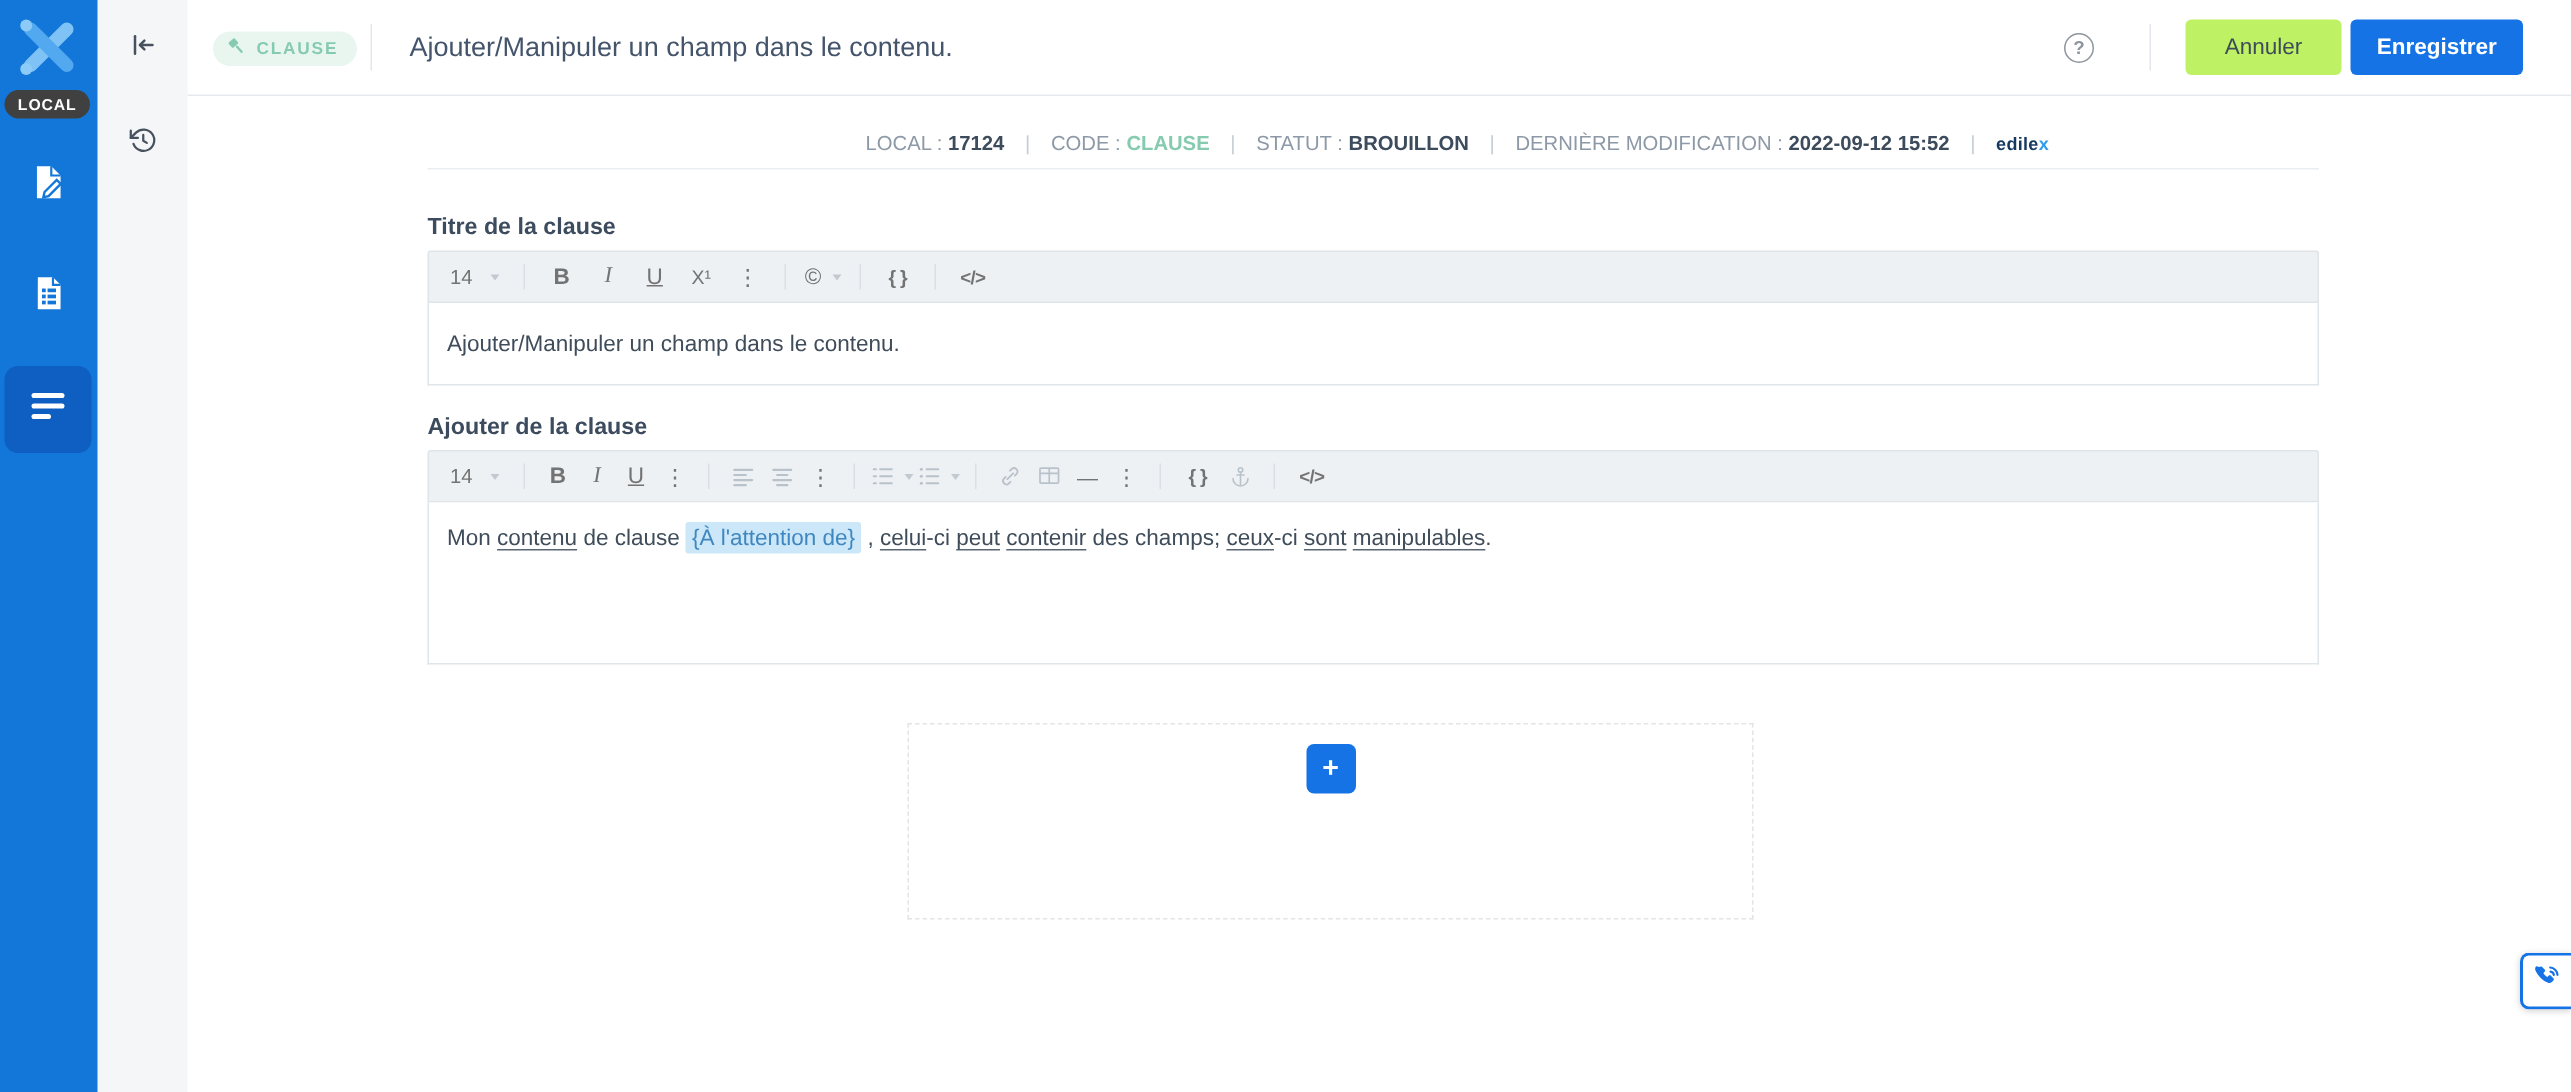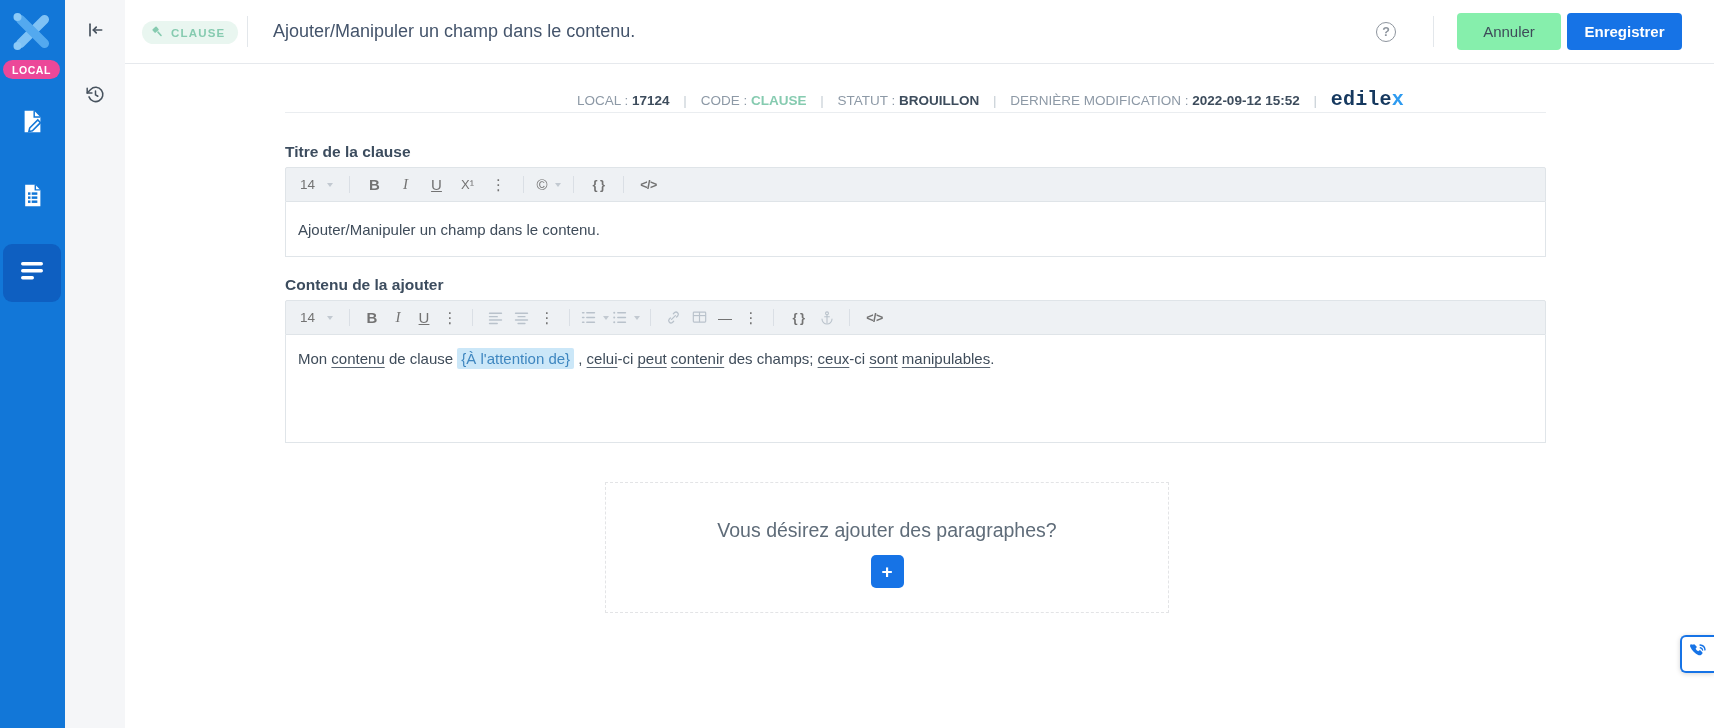--- a/index.html
+++ b/index.html
@@ -6,21 +6,21 @@
   body{
     width:1714px;height:728px;position:relative;overflow:hidden;
     background:#ffffff;
     font-family:"Liberation Sans","DejaVu Sans",sans-serif;
     color:#3d4c5c;
   }
   
   .sidebar-blue{position:absolute;left:0;top:0;width:65px;height:728px;background:#1277d8;z-index:6;}
   .app-logo{position:absolute;left:9px;top:8px;width:47px;height:47px;}
   .local-badge{
-    position:absolute;left:3px;top:60px;width:57px;height:19px;background:#ec4899;border-radius:10px;
+    position:absolute;left:3px;top:60px;width:57px;height:19px;background:#404040;border-radius:10px;
     color:#fff;font-size:10.5px;font-weight:bold;letter-spacing:.6px;
     display:flex;align-items:center;justify-content:center;box-sizing:border-box;
   }
   .nav-item{position:absolute;left:0;width:65px;display:flex;justify-content:center;cursor:pointer;}
   .nav-edit{top:108px;}
   .nav-doc{top:182px;}
   .nav-selected{
     position:absolute;left:3px;top:244px;width:58px;height:58px;background:#0e5fc1;border-radius:9px;
     display:flex;align-items:center;justify-content:center;cursor:pointer;
   }
@@ -38,29 +38,29 @@
   }
   .hvdiv{position:absolute;top:16px;width:1px;height:31px;background:#e3e7eb;}
   .hvdiv1{left:122px;}
   .hvdiv2{left:1308px;}
   .header-title{position:absolute;left:148px;top:0;height:63px;display:flex;align-items:center;font-size:18px;color:#44546b;}
   .help-btn{
     position:absolute;left:1251px;top:22px;width:20px;height:20px;border:1.6px solid #8e959e;border-radius:50%;
     color:#8e959e;font-size:12.5px;font-weight:bold;display:flex;align-items:center;justify-content:center;box-sizing:border-box;cursor:pointer;
   }
   .btn{border:none;border-radius:4px;font-family:inherit;font-size:15px;cursor:pointer;position:absolute;top:13px;height:37px;}
-  .btn-cancel{left:1332px;width:104px;background:#86efac;color:#3e4b59;}
+  .btn-cancel{left:1332px;width:104px;background:#bef264;color:#3e4b59;}
   .btn-save{left:1442px;width:115px;background:#1673e6;color:#fff;font-weight:600;}
   
   .content{position:absolute;left:125px;top:64px;width:1589px;height:664px;background:#fff;}
   .meta-row{position:absolute;left:452px;top:24px;white-space:nowrap;font-size:13.5px;color:#8d99a6;}
   .meta-row b{color:#3d4c5c;font-weight:bold;}
   .meta-row b.teal{color:#86cbb0;}
   .meta-pipe{color:#c5cdd4;margin:0 10px;font-weight:normal;}
-  .brand{font-size:20px;font-weight:bold;color:#16395f;letter-spacing:.2px;font-family:Liberation Mono, monospace;}
+  .brand{font-size:12px;font-weight:bold;color:#16395f;letter-spacing:.2px;}
   .brand .bx{color:#2e9bf0;}
   .meta-divider{position:absolute;left:160px;top:48px;width:1261px;height:1px;background:#eaedf0;}
   .section-heading{position:absolute;left:160px;font-size:15.5px;font-weight:bold;color:#3c4c5e;}
   .sh1{top:79px;}
   .sh2{top:212px;}
   
   .toolbar{
     position:absolute;left:160px;width:1261px;height:35px;background:#eef1f4;border:1px solid #dfe4e8;box-sizing:border-box;
     border-radius:2px 2px 0 0;display:flex;align-items:center;padding:0 4px 0 10px;color:#737373;
   }
@@ -244,21 +244,21 @@
       </span>
     <i class="tsep"></i>
     <span class="ti tb-braces">{ }</span>
     <i class="tsep"></i>
     <span class="ti tb-src">&lt;/&gt;</span>
   </div>
   <div class="editor ed1">
     <p class="rich">Ajouter/Manipuler un champ dans le contenu.</p>
   </div>
 
-  <div class="section-heading sh2">Contenu de la ajouter</div>
+  <div class="section-heading sh2">Ajouter de la clause</div>
 
   <div class="toolbar tb2">
     <span class="ti tsize">
         <span>14</span>
         <i class="caret"></i>
       </span>
     <i class="tsep"></i>
     <span class="ti tb-b narrow">B</span>
     <span class="ti tb-i narrow">I</span>
     <span class="ti tb-u narrow">U</span>
@@ -333,21 +333,20 @@
     </span>
     <i class="tsep"></i>
     <span class="ti tb-src">&lt;/&gt;</span>
   </div>
 
   <div class="editor ed2">
     <p class="rich"><span class="seg-plain">Mon </span><span class="seg-u">contenu</span><span class="seg-plain"> de clause </span><span class="seg-field">{À l'attention de}</span><span class="seg-plain"> , </span><span class="seg-u">celui</span><span class="seg-plain">-ci </span><span class="seg-u">peut</span><span class="seg-plain"> </span><span class="seg-u">contenir</span><span class="seg-plain"> des champs; </span><span class="seg-u">ceux</span><span class="seg-plain">-ci </span><span class="seg-u">sont</span><span class="seg-plain"> </span><span class="seg-u">manipulables</span><span class="seg-plain">.</span></p>
   </div>
 
   <div class="para-box">
-    <div class="para-prompt">Vous désirez ajouter des paragraphes?</div>
     <button class="add-btn">+</button>
   </div>
 </div>
 
 <div class="phone-btn">
   <span>
     <svg width="20" height="20" viewBox="0 0 24 24">
       <path fill="#1673e6" d="M6.3 3.2c.5-.5 1.3-.5 1.8 0l2 2c.5.5.5 1.3 0 1.8l-1 1c.7 1.4 1.8 2.5 3.2 3.2l1-1c.5-.5 1.3-.5 1.8 0l2 2c.5.5.5 1.3 0 1.8l-1.2 1.2c-.8.8-2 1-3.1.6-2.3-1-4.3-2.4-6-4.1-1.7-1.7-3.1-3.7-4.1-6-.4-1.1-.2-2.3.6-3.1z"></path>
       <path d="M14.5 3.6a6.5 6.5 0 0 1 5.9 5.9" fill="none" stroke="#1673e6" stroke-width="1.7" stroke-linecap="round"></path>
       <path d="M14.8 6.9a3.2 3.2 0 0 1 2.7 2.7" fill="none" stroke="#1673e6" stroke-width="1.7" stroke-linecap="round"></path>

